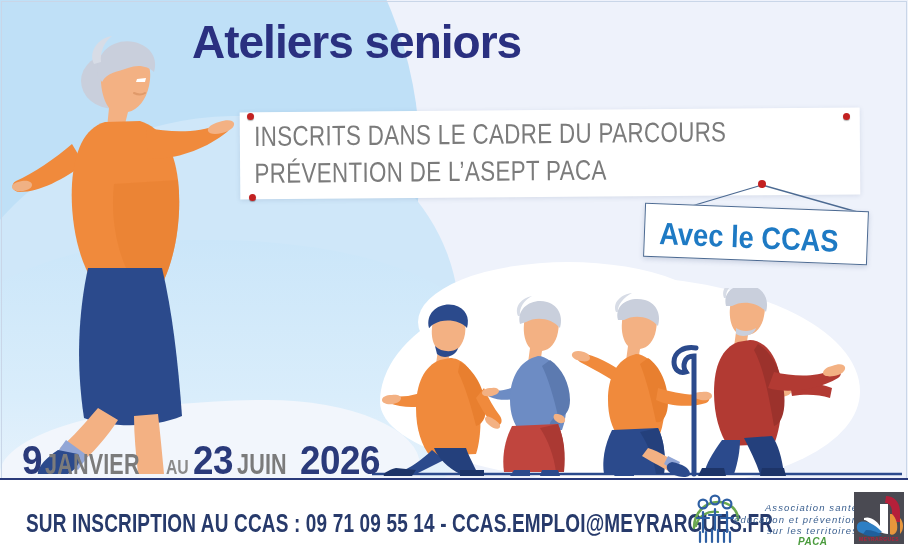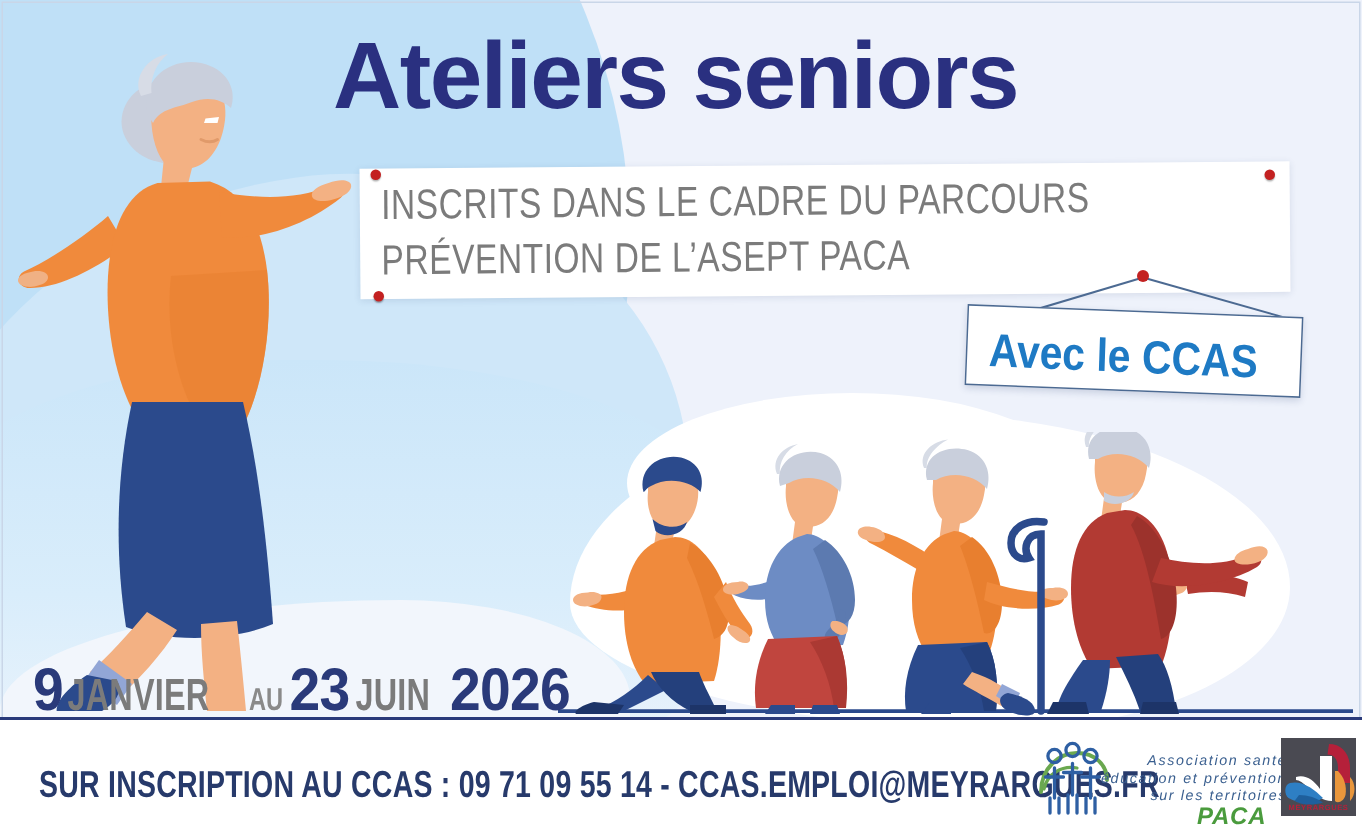--- a/index.html
+++ b/index.html
@@ -58,23 +58,23 @@
   .card-border{
     position:absolute;left:0.5px;top:0.5px;
     width:906px;height:478px;
     border:1px solid #c9d6e8;
     box-sizing:border-box;
     pointer-events:none;
   }
 
   
   .title{
-    position:absolute;left:222px;top:18px;
+    position:absolute;left:192px;top:18px;
     width:660px;
-    font-size:63px;line-height:1.05;
+    font-size:46px;line-height:1.05;
     font-weight:bold;
     letter-spacing:-1px;
     color:#2a3080;
     white-space:nowrap;
   }
 
   
   .note{
     position:absolute;left:240px;top:110px;
     width:620px;height:87px;
@@ -173,21 +173,21 @@
   .logo-asept{position:absolute;left:688px;top:492px;width:152px;height:56px;}
   .asept-txt{
     position:absolute;left:46px;top:10px;
     color:#3a5f8f;font-size:9.5px;line-height:11.6px;
     letter-spacing:1.1px;font-style:italic;
     white-space:nowrap;
     text-align:right;
   }
   .asept-paca{
     position:absolute;left:110px;top:44px;
-    color:#4a9b3d;font-size:16px;font-weight:bold;letter-spacing:.5px;
+    color:#4a9b3d;font-size:10px;font-weight:bold;letter-spacing:.5px;
     font-style:italic;
   }
   .logo-meyr{
     position:absolute;left:854px;top:492px;width:50px;height:52px;
     background:#4a4a52;overflow:hidden;
   }
   .meyr-name{
     position:absolute;left:0;bottom:2px;width:50px;
     text-align:center;color:#b5203a;
     font-size:5px;font-weight:bold;letter-spacing:.4px;

